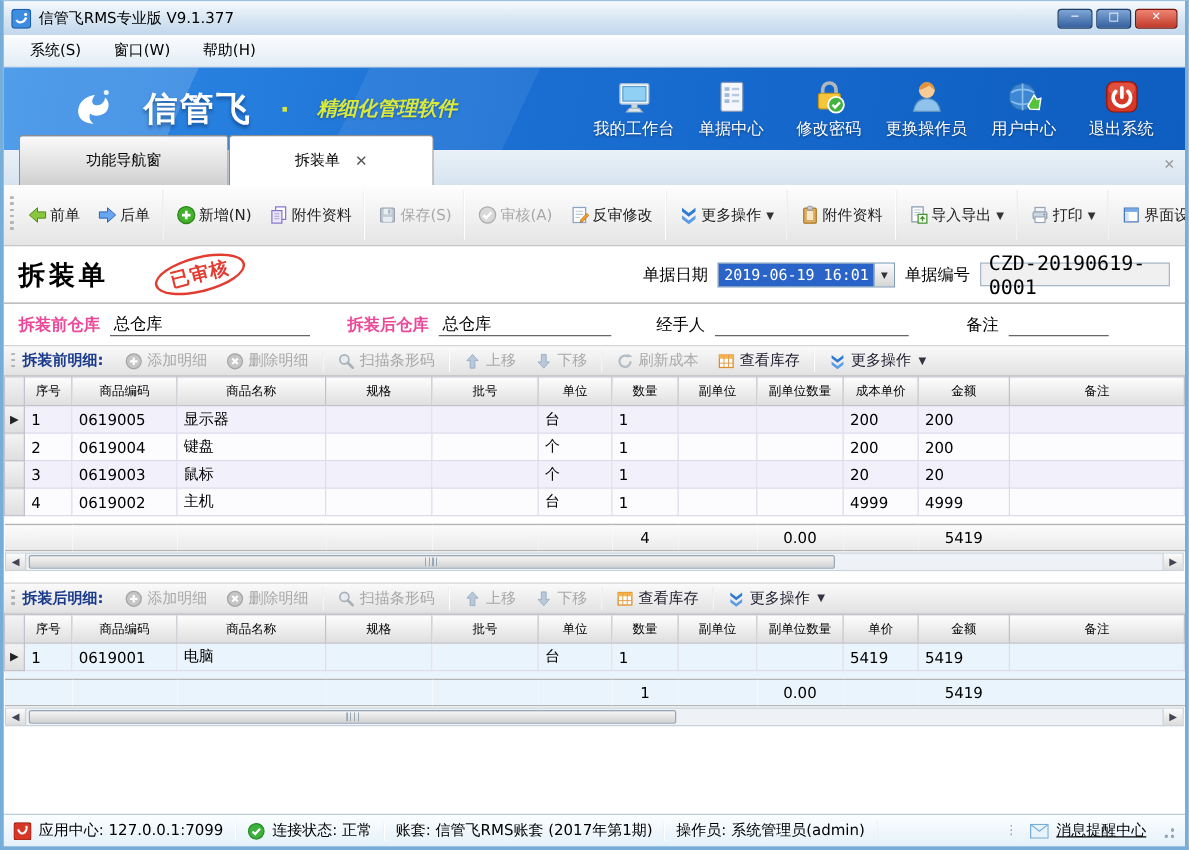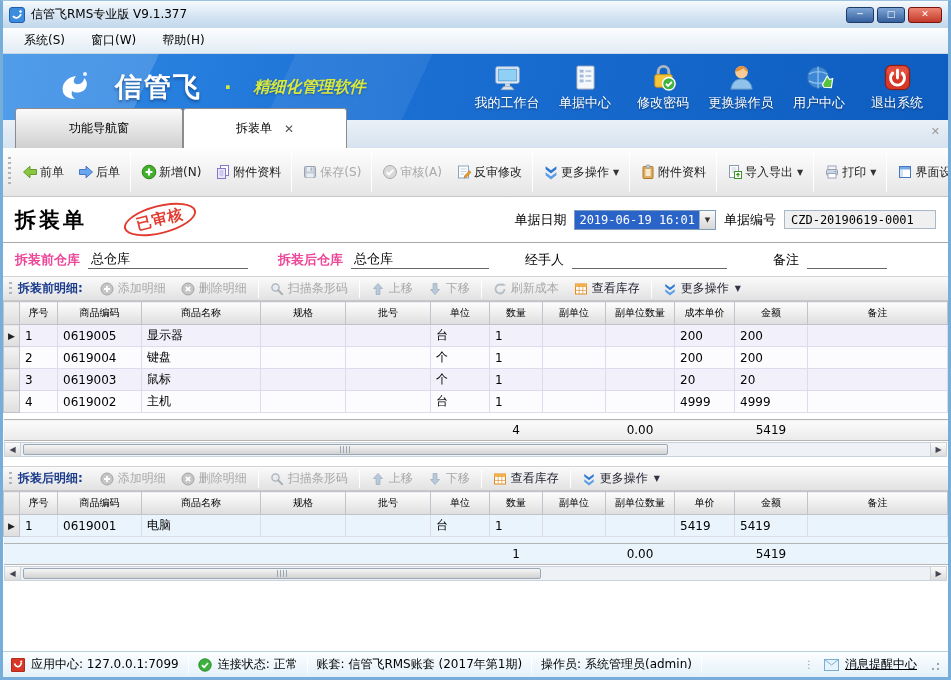--- a/index.html
+++ b/index.html
@@ -67,21 +67,21 @@
   .stamp{margin-left:36px;transform:rotate(-14deg);border:2px solid #e23b30;color:#e23b30;
     border-radius:50%;padding:3px 11px;font-size:15px;font-weight:bold;letter-spacing:1px;background:rgba(255,255,255,.6);}
   .head-right{margin-left:auto;display:flex;align-items:center;gap:8px;}
   .fh-label{font-size:13px;white-space:nowrap;}
   .date-box{display:flex;align-items:stretch;border:1px solid #7f9db9;height:20px;cursor:pointer;}
   .date-val{background:#2a64c8;color:#fff;padding:1px 4px;font-family:"DejaVu Sans Mono","Liberation Mono",monospace;
     font-size:12px;display:flex;align-items:center;}
   .date-dd{width:16px;background:linear-gradient(#fafafa,#d6d6d6);border-left:1px solid #9ab0c4;
     display:flex;align-items:center;justify-content:center;font-size:7px;color:#333;}
   .no-box{width:152px;background:#f0f0f0;border:1px solid #a8b8c8;height:19px;padding:1px 6px;
-    font-family:"DejaVu Sans Mono","Liberation Mono",monospace;font-size:12px;display:flex;align-items:center;}
+    font-family:"DejaVu Sans Mono","Liberation Mono",monospace;font-size:16px;display:flex;align-items:center;}
 
   .field-row{height:33px;flex:none;display:flex;align-items:center;padding:0 12px;gap:8px;}
   .f-label{font-size:13px;white-space:nowrap;}
   .f-label.accent{color:#ec4899;font-weight:bold;}
   .f-value{border-bottom:1px solid #666;font-size:13px;height:19px;display:flex;align-items:flex-end;padding:0 3px;flex:none;}
 
   .sec-toolbar{height:25px;flex:none;background:linear-gradient(#fafafa,#e2e2e2);border-top:1px solid #d4d4d4;
     border-bottom:1px solid #c8c8c8;display:flex;align-items:center;gap:3px;padding:0 6px 0 15px;position:relative;}
   .sec-toolbar::before{content:'';position:absolute;left:6px;top:5px;bottom:5px;width:3px;
     background:repeating-linear-gradient(#b4b4b4 0 2px,transparent 2px 5px);}

